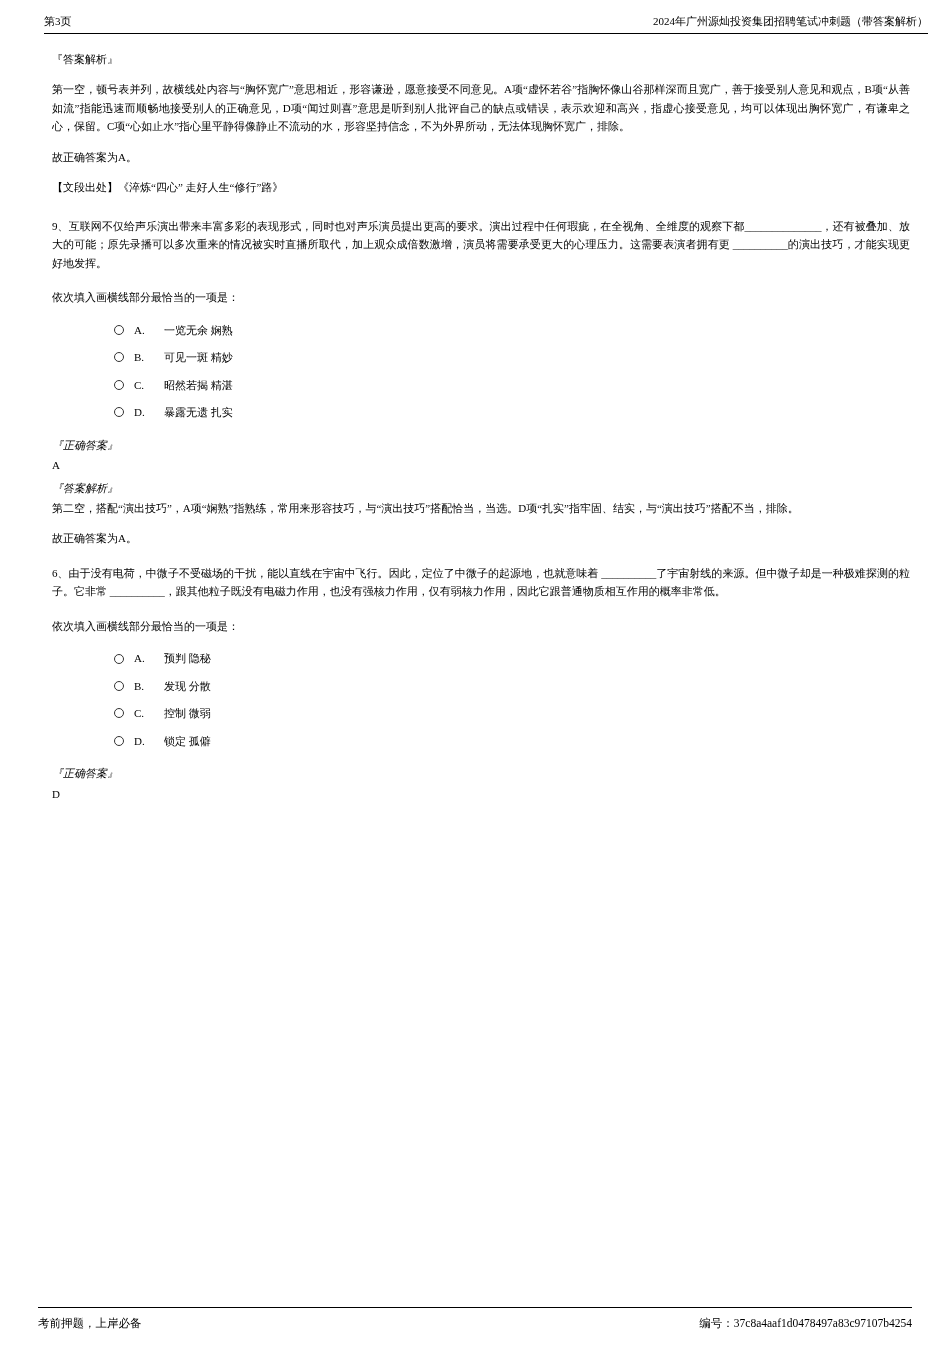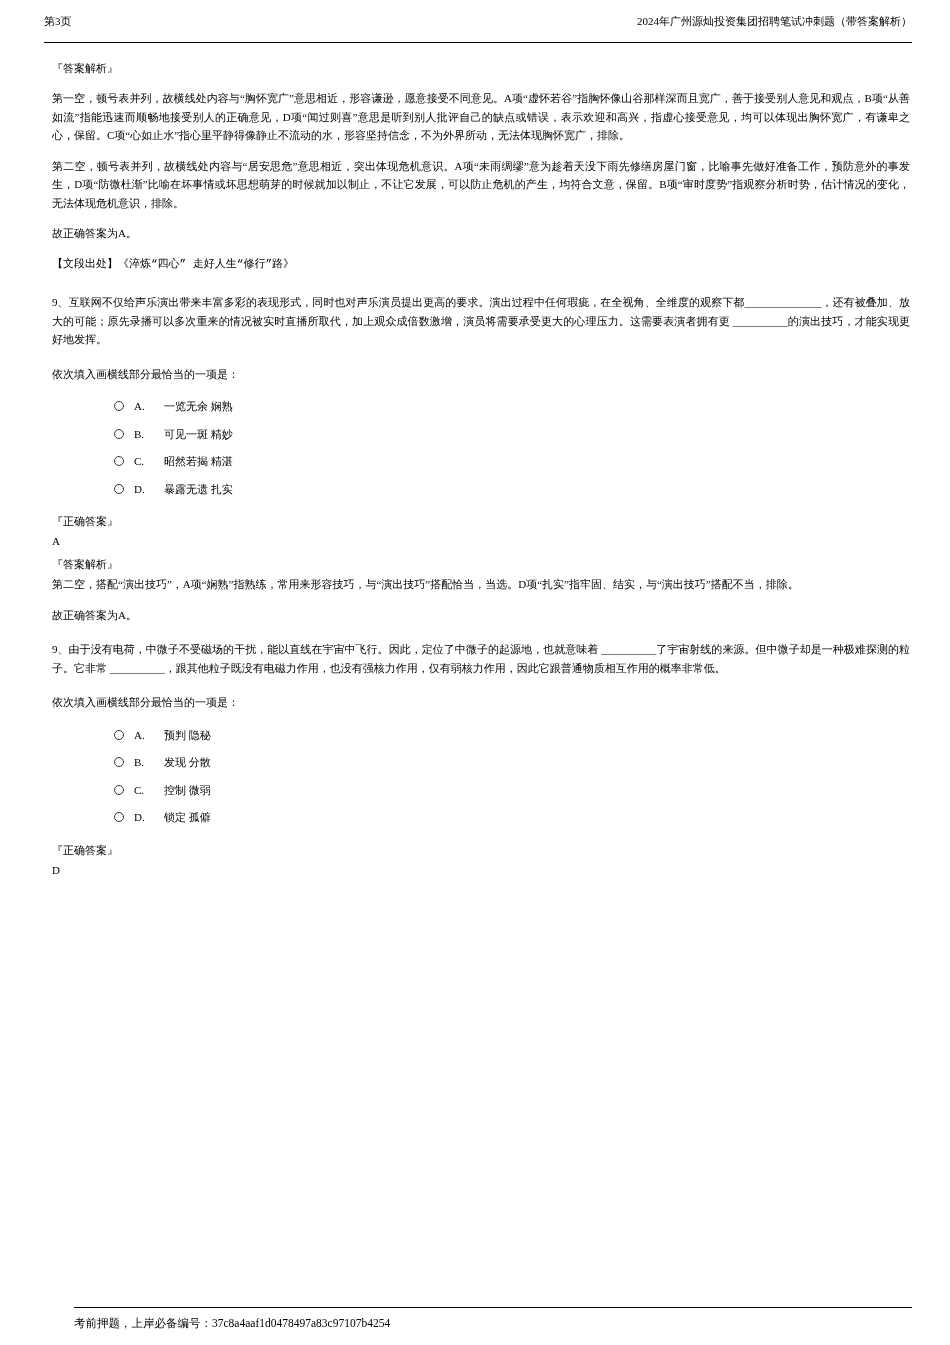--- a/index.html
+++ b/index.html
@@ -12,41 +12,40 @@
     height: 1345px;
     position: relative;
     font-family: "Liberation Serif", "DejaVu Serif", serif;
     color: #000000;
     overflow: hidden;
   }
   .page-header {
     display: flex;
     justify-content: space-between;
     align-items: flex-end;
-    margin: 0 38px 0 44px;
+    margin: 0 22px 0 44px;
     padding-top: 14px;
-    padding-bottom: 13px;
+    padding-bottom: 4px;
     border-bottom: 1.5px solid #000;
     font-size: 11px;
   }
   .content {
     margin: 0 40px 0 52px;
     font-size: 11px;
     line-height: 1.68;
   }
   .content p {
     margin: 0 0 12px 0;
     text-align: justify;
   }
   .analysis-title {
     margin-top: 16px !important;
   }
   .source-line {
     margin-bottom: 20px !important;
-    font-family: Liberation Mono, monospace;
   }
   .question-stem {
     margin-top: 16px !important;
   }
   .prompt-line {
     margin-top: 16px !important;
     margin-bottom: 14px !important;
   }
   .options {
     margin: 0 0 14px 62px;
@@ -66,49 +65,49 @@
     margin-right: 10px;
     flex: 0 0 auto;
     background: #fff;
   }
   .opt-letter {
     display: inline-block;
     min-width: 30px;
   }
   .answer-label {
     margin-bottom: 2px !important;
+    font-style: italic;
   }
   .answer-value {
     margin-bottom: 4px !important;
   }
   .page-footer {
     position: absolute;
     left: 38px;
     right: 38px;
     bottom: 14px;
     border-top: 1.5px solid #000;
     padding-top: 8px;
     display: flex;
+    justify-content: space-between;
     font-size: 11.5px;
-    margin-left: 36px;
   }
 </style>
 </head>
 <body>
 
 <div class="page-header">
   <span>第3页</span>
   <span>2024年广州源灿投资集团招聘笔试冲刺题（带答案解析）</span>
 </div>
 
 <div class="content">
 
   <p class="analysis-title">『答案解析』</p>
   <p>第一空，顿号表并列，故横线处内容与“胸怀宽广”意思相近，形容谦逊，愿意接受不同意见。A项“虚怀若谷”指胸怀像山谷那样深而且宽广，善于接受别人意见和观点，B项“从善如流”指能迅速而顺畅地接受别人的正确意见，D项“闻过则喜”意思是听到别人批评自己的缺点或错误，表示欢迎和高兴，指虚心接受意见，均可以体现出胸怀宽广，有谦卑之心，保留。C项“心如止水”指心里平静得像静止不流动的水，形容坚持信念，不为外界所动，无法体现胸怀宽广，排除。</p>
-  <p>第二空，顿号表并列，故横线处内容与“居安思危”意思相近，突出体现危机意识。A项“未雨绸缪”意为趁着天没下雨先修缮房屋门窗，比喻事先做好准备工作，预防意外的事发生，D项“防微杜渐”比喻在坏事情或坏思想萌芽的时候就加以制止，不让它发展，可以防止危机的产生，均符合文意，保留。B项“审时度势”指观察分析时势，估计情况的变化，无法体现危机意识，排除。</p>
   <p>故正确答案为A。</p>
   <p class="source-line">【文段出处】《淬炼“四心” 走好人生“修行”路》</p>
 
   <p class="question-stem">9、互联网不仅给声乐演出带来丰富多彩的表现形式，同时也对声乐演员提出更高的要求。演出过程中任何瑕疵，在全视角、全维度的观察下都______________，还有被叠加、放大的可能；原先录播可以多次重来的情况被实时直播所取代，加上观众成倍数激增，演员将需要承受更大的心理压力。这需要表演者拥有更 __________的演出技巧，才能实现更好地发挥。</p>
   <p class="prompt-line">依次填入画横线部分最恰当的一项是：</p>
 
   <div class="options">
     <div class="option-row">
       <span class="radio"></span>
       <span class="opt-letter">A.</span>
@@ -131,21 +130,21 @@
     </div>
   </div>
 
   <p class="answer-label">『正确答案』</p>
   <p class="answer-value">A</p>
   <p class="answer-label">『答案解析』</p>
 
   <p>第二空，搭配“演出技巧”，A项“娴熟”指熟练，常用来形容技巧，与“演出技巧”搭配恰当，当选。D项“扎实”指牢固、结实，与“演出技巧”搭配不当，排除。</p>
   <p>故正确答案为A。</p>
 
-  <p class="question-stem">9、由于没有电荷，中微子不受磁场的干扰，能以直线在宇宙中飞行。因此，定位了中微子的起源地，也就意味着 __________了宇宙射线的来源。但中微子却是一种极难探测的粒子。它非常 __________，跟其他粒子既没有电磁力作用，也没有强核力作用，仅有弱核力作用，因此它跟普通物质相互作用的概率非常低。</p>
+  <p class="question-stem">6、由于没有电荷，中微子不受磁场的干扰，能以直线在宇宙中飞行。因此，定位了中微子的起源地，也就意味着 __________了宇宙射线的来源。但中微子却是一种极难探测的粒子。它非常 __________，跟其他粒子既没有电磁力作用，也没有强核力作用，仅有弱核力作用，因此它跟普通物质相互作用的概率非常低。</p>
   <p class="prompt-line">依次填入画横线部分最恰当的一项是：</p>
 
   <div class="options">
     <div class="option-row">
       <span class="radio"></span>
       <span class="opt-letter">A.</span>
       <span>预判 隐秘</span>
     </div>
     <div class="option-row">
       <span class="radio"></span>

